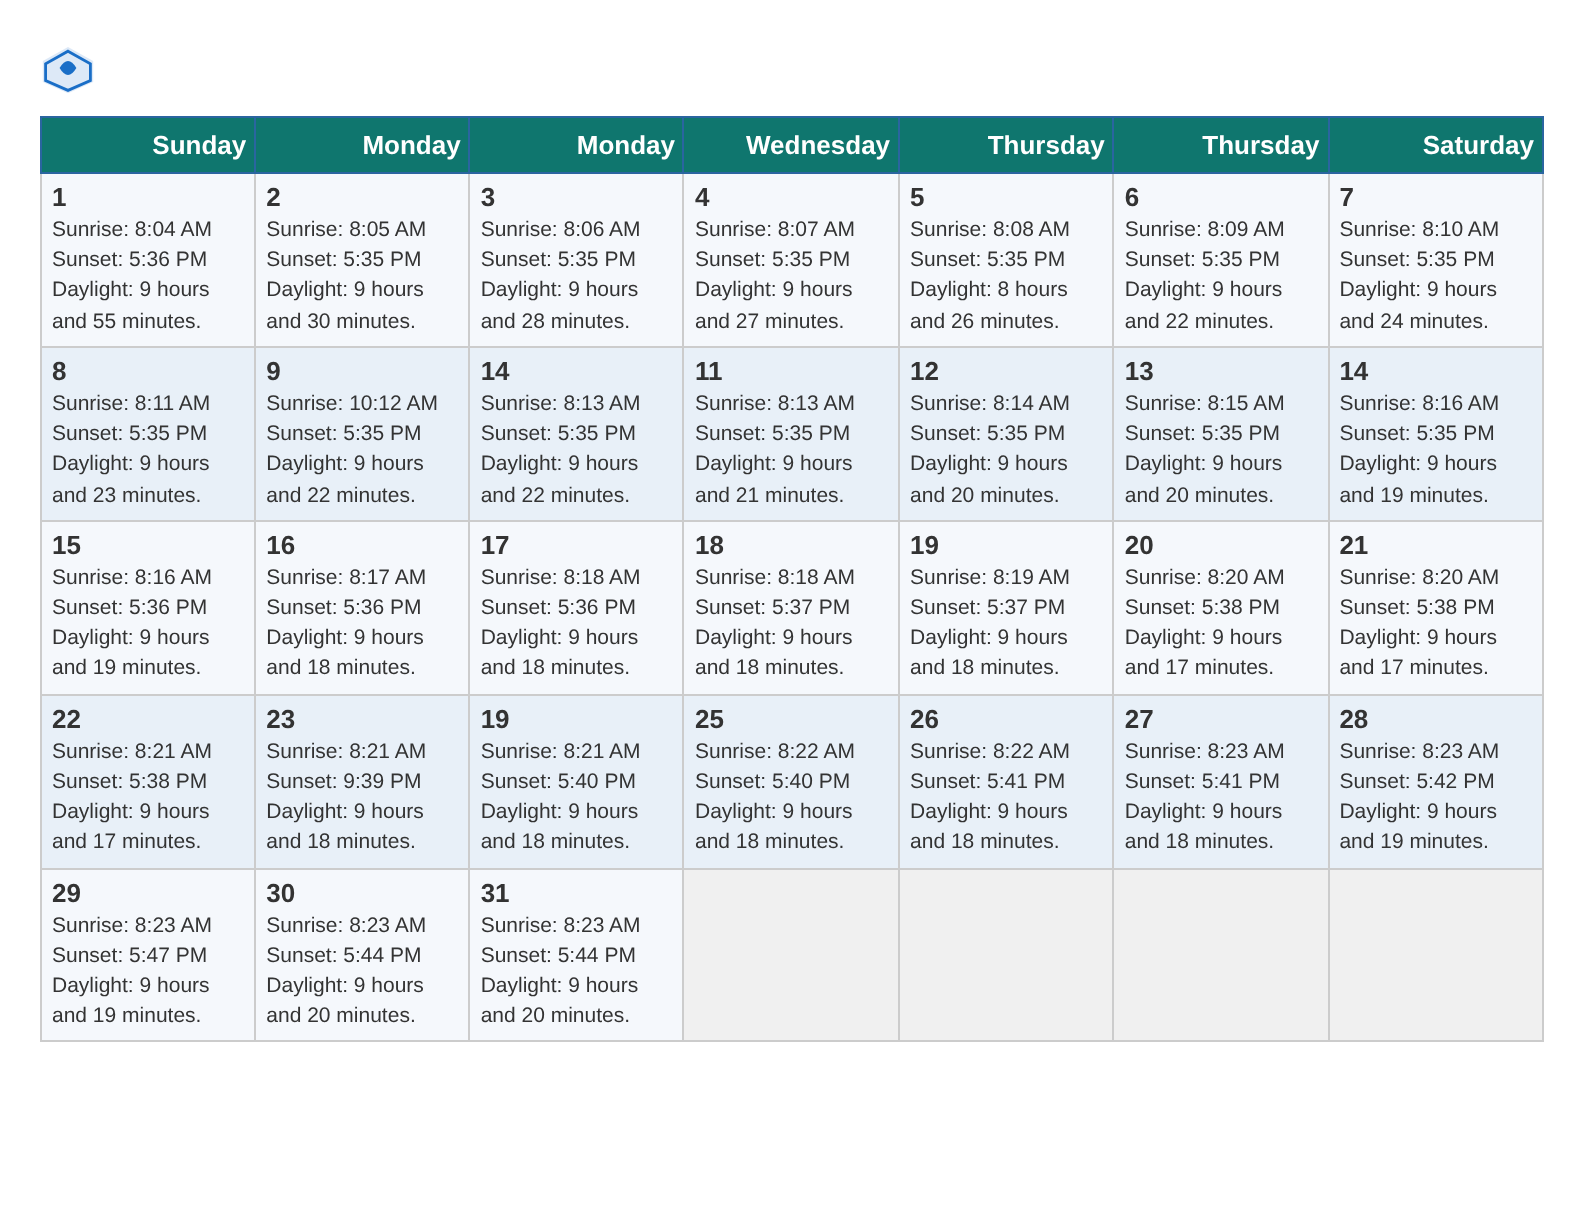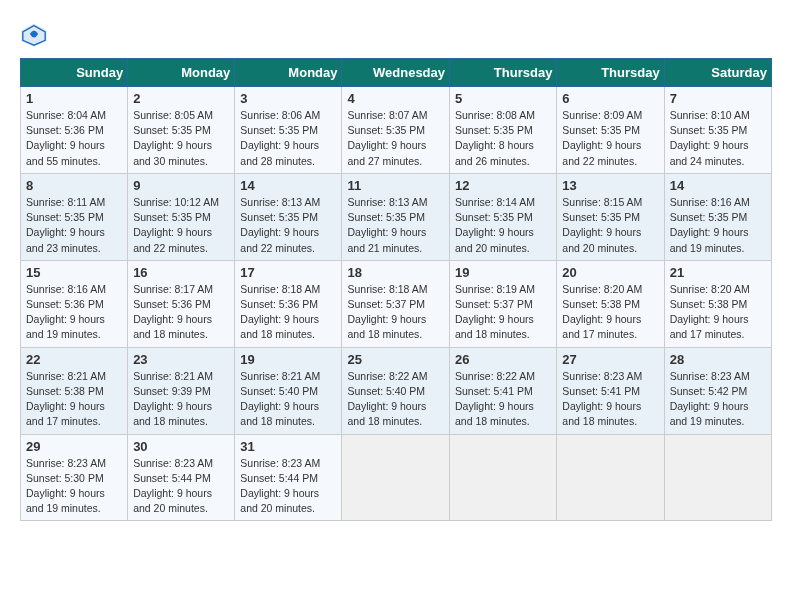--- a/index.html
+++ b/index.html
@@ -326,21 +326,21 @@
           <span>Sunset: 5:42 PM</span><br>
           <span>Daylight: 9 hours and 19 minutes.</span>
         </div>
       </td>
       </tr>
       <tr>
         <td>
         <span class="day-num">29</span>
         <div class="day-info">
           <span>Sunrise: 8:23 AM</span><br>
-          <span>Sunset: 5:30 PM</span><br>
+          <span>Sunset: 5:47 PM</span><br>
           <span>Daylight: 9 hours and 19 minutes.</span>
         </div>
       </td>
         <td>
         <span class="day-num">30</span>
         <div class="day-info">
           <span>Sunrise: 8:23 AM</span><br>
           <span>Sunset: 5:44 PM</span><br>
           <span>Daylight: 9 hours and 20 minutes.</span>
         </div>

